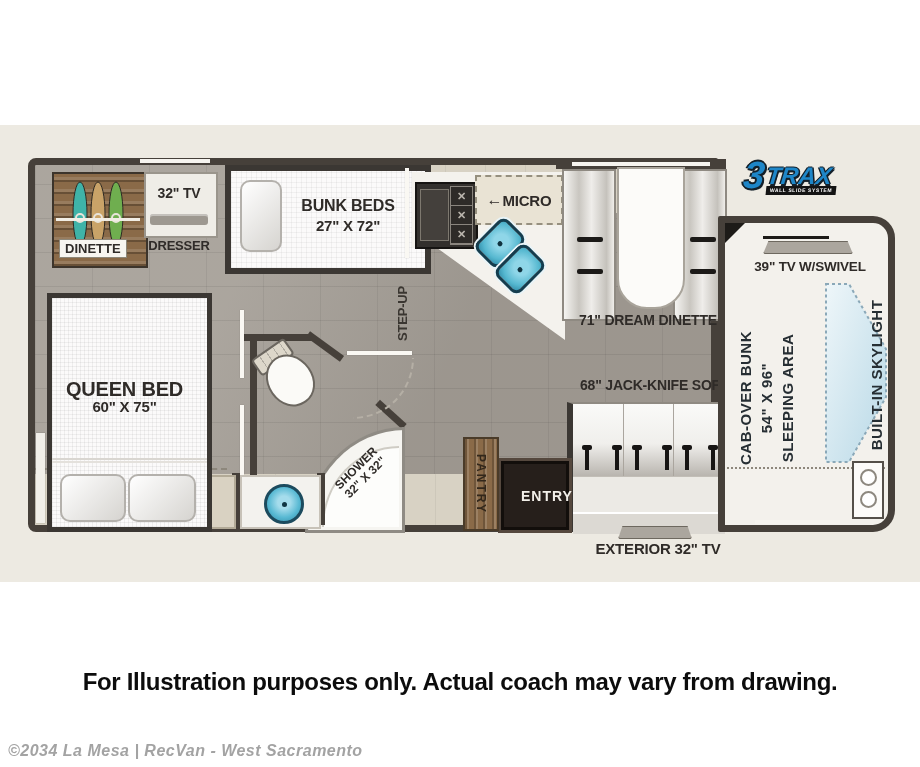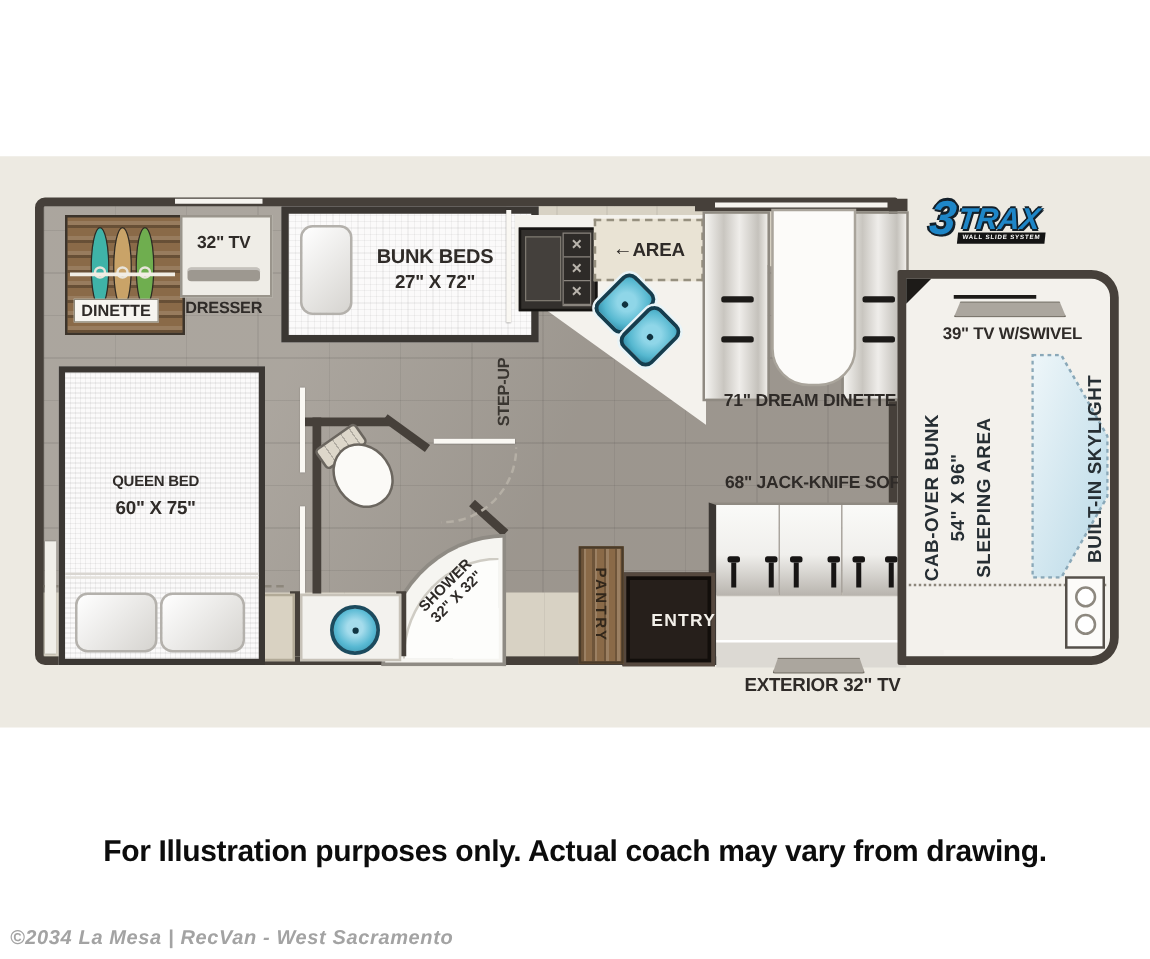--- a/index.html
+++ b/index.html
@@ -185,21 +185,21 @@
       <div class="stove">
         <div class="oven"></div>
         <div class="burners">
             <span>✕</span>
             <span>✕</span>
             <span>✕</span>
           </div>
       </div>
       <div class="micro">
         <span class="lbl" style="position:static;font-size:16px;">←</span>
-        <span class="lbl" style="position:static;font-size:15px;">AREA</span>
+        <span class="lbl" style="position:static;font-size:15px;">MICRO</span>
       </div>
       <div class="sink" style="left:448px;top:56px;">
           <i></i>
         </div>
       <div class="sink" style="left:468px;top:82px;">
           <i></i>
         </div>
 
       <div class="slidebar" style="left:521px;top:-6px;width:170px;height:10px;">
         <div class="wallwin" style="left:16px;top:3px;width:138px;"></div>
@@ -262,21 +262,21 @@
       <div class="wall" style="left:282px;top:308px;width:8px;height:52px;"></div>
       <div class="nightstand"></div>
       <div class="vanity">
         <div class="vsink">
             <i></i>
           </div>
       </div>
 
       <div class="whiteline" style="left:1px;top:268px;width:9px;height:90px;background:#f1efe9;"></div>
       <div class="qbed">
-        <div class="lbl" style="left:0;top:80px;width:145px;text-align:center;font-size:12px;">QUEEN BED</div>
+        <div class="lbl" style="left:0;top:80px;width:145px;text-align:center;font-size:20px;">QUEEN BED</div>
         <div class="lbl" style="left:0;top:100px;width:145px;text-align:center;font-size:15px;">60" X 75"</div>
         <div class="fold" style="top:160px;"></div>
         <div class="pillow" style="left:8px;top:176px;width:62px;height:44px;"></div>
         <div class="pillow" style="left:76px;top:176px;width:64px;height:44px;"></div>
       </div>
     </div>
 
     <div class="cabB">
       <div class="cabwedge"></div>
       <div class="tvline"></div>

